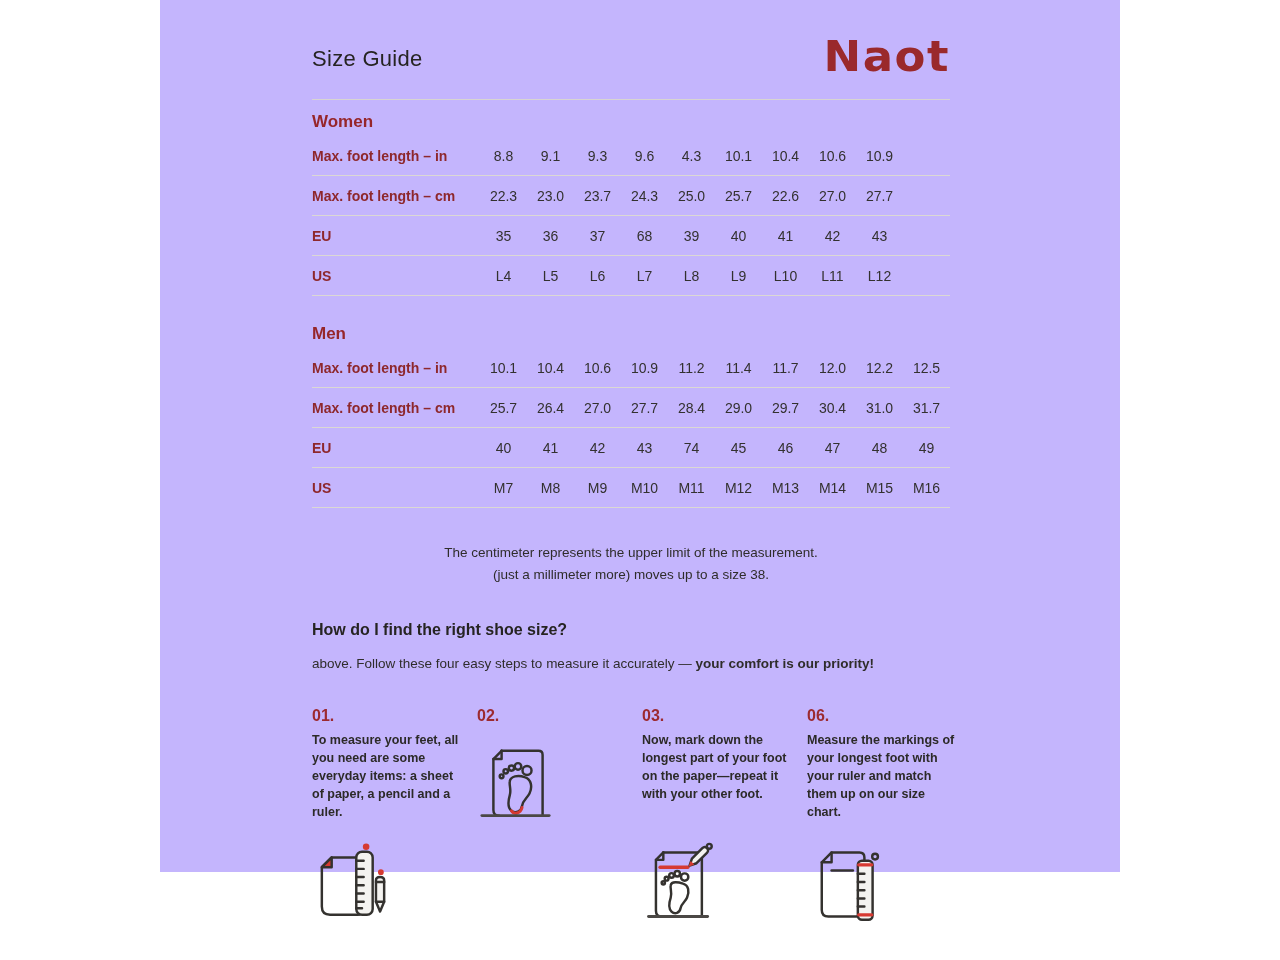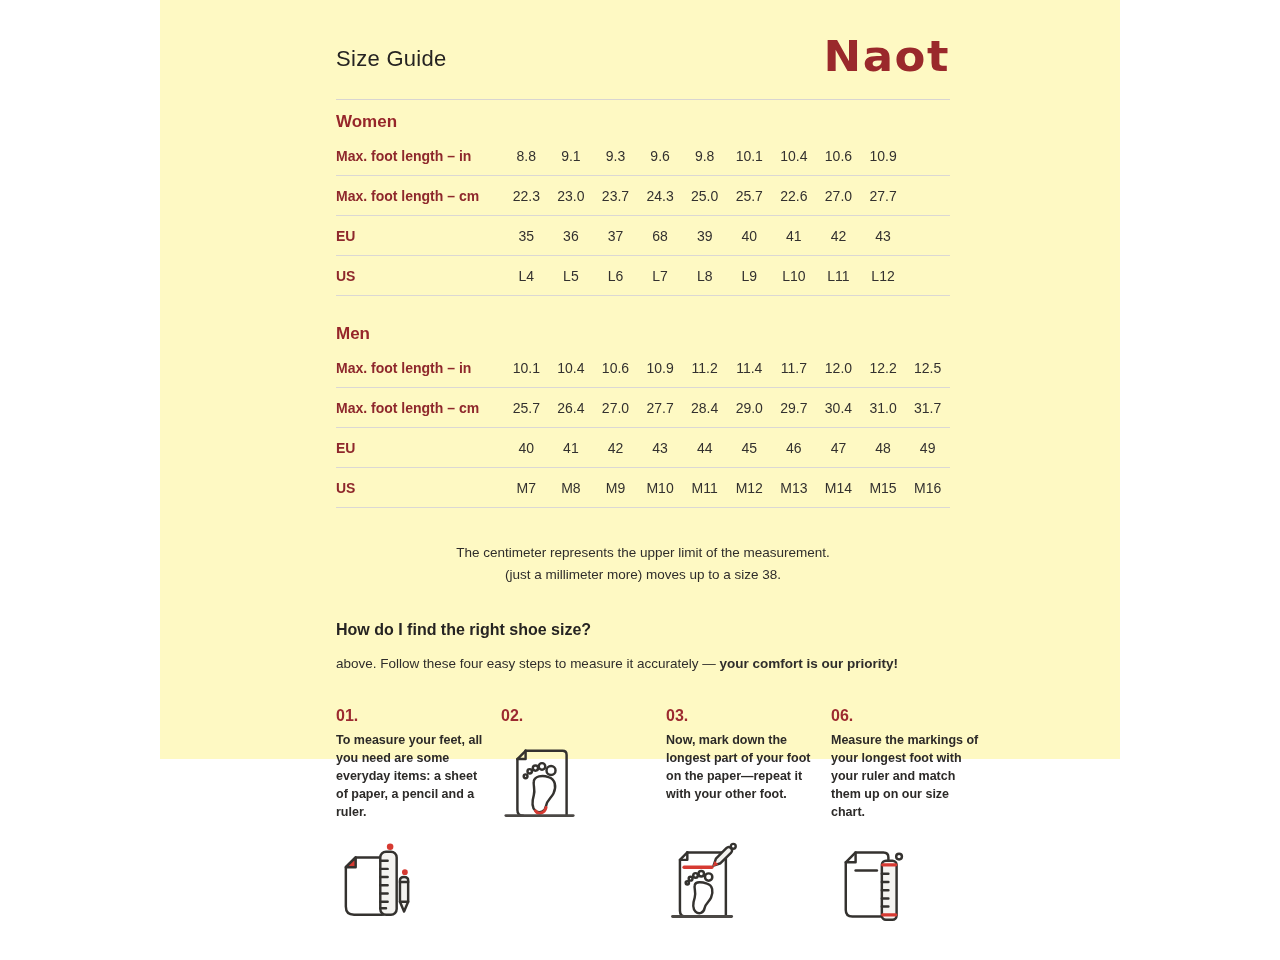--- a/index.html
+++ b/index.html
@@ -1,17 +1,17 @@
 <!DOCTYPE html>
 <html><head>
 <meta charset="utf-8">
 <style>
   * { margin:0; padding:0; box-sizing:border-box; }
   html,body { width:1280px; height:960px; background:#ffffff; font-family:"Liberation Sans", sans-serif; overflow:hidden; }
-  .panel { position:absolute; left:160px; top:0; width:960px; height:759px; background:#fef9c3;padding-left:24px; }
+  .panel { position:absolute; left:160px; top:0; width:960px; height:872px; background:#c4b5fd; }
   .content { padding:34px 170px 0 152px; }
 
   
   .header { display:flex; justify-content:space-between; align-items:flex-start; padding-bottom:20px; border-bottom:1px solid #d8d5d1; }
   .page-title { font-size:22px; font-weight:500; color:#262422; letter-spacing:0.3px; padding-top:12px; }
   .brand-logo { font-family:"DejaVu Sans", sans-serif; font-weight:bold; font-size:45px; line-height:1; color:#9a292b; letter-spacing:1.5px; transform:scaleY(0.96); }
 
   
   .section-heading { margin-top:12px; font-size:17px; line-height:20px; font-weight:600; color:#96262a; }
   .section-heading.men { margin-top:28px; }
@@ -50,21 +50,21 @@
     </div>
 
     <div class="section-heading">Women</div>
     <div class="size-table">
       <div class="trow">
         <div class="tlabel">Max. foot length – in</div>
         <div class="tcell">8.8</div>
         <div class="tcell">9.1</div>
         <div class="tcell">9.3</div>
         <div class="tcell">9.6</div>
-        <div class="tcell">9.8</div>
+        <div class="tcell">4.3</div>
         <div class="tcell">10.1</div>
         <div class="tcell">10.4</div>
         <div class="tcell">10.6</div>
         <div class="tcell">10.9</div>
         <div class="tcell"></div>
       </div>
       <div class="trow">
         <div class="tlabel">Max. foot length – cm</div>
         <div class="tcell">22.3</div>
         <div class="tcell">23.0</div>
@@ -132,21 +132,21 @@
         <div class="tcell">30.4</div>
         <div class="tcell">31.0</div>
         <div class="tcell">31.7</div>
       </div>
       <div class="trow">
         <div class="tlabel">EU</div>
         <div class="tcell">40</div>
         <div class="tcell">41</div>
         <div class="tcell">42</div>
         <div class="tcell">43</div>
-        <div class="tcell">44</div>
+        <div class="tcell">74</div>
         <div class="tcell">45</div>
         <div class="tcell">46</div>
         <div class="tcell">47</div>
         <div class="tcell">48</div>
         <div class="tcell">49</div>
       </div>
       <div class="trow">
         <div class="tlabel">US</div>
         <div class="tcell">M7</div>
         <div class="tcell">M8</div>

